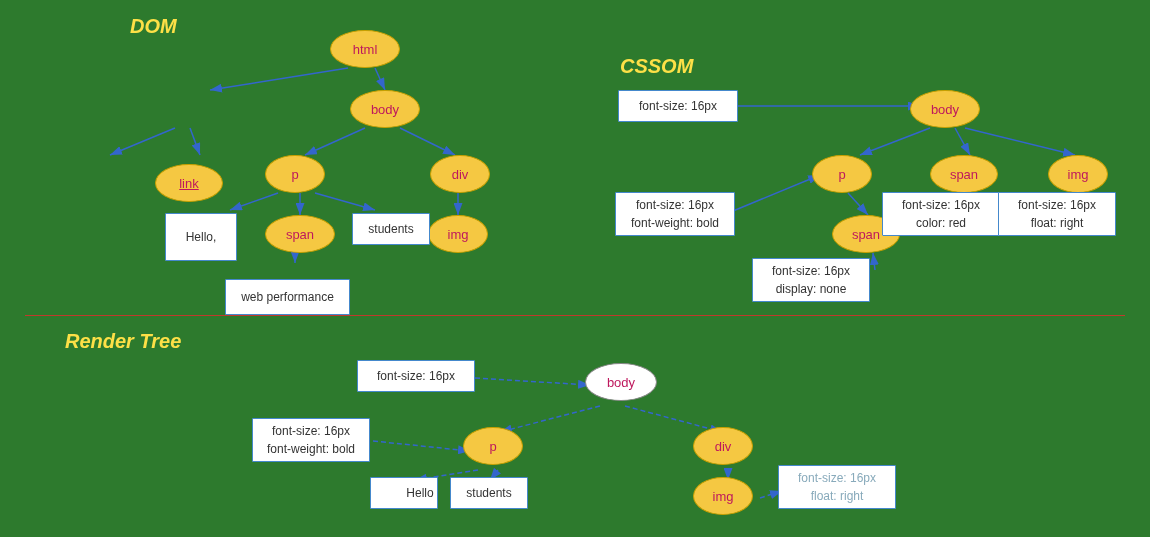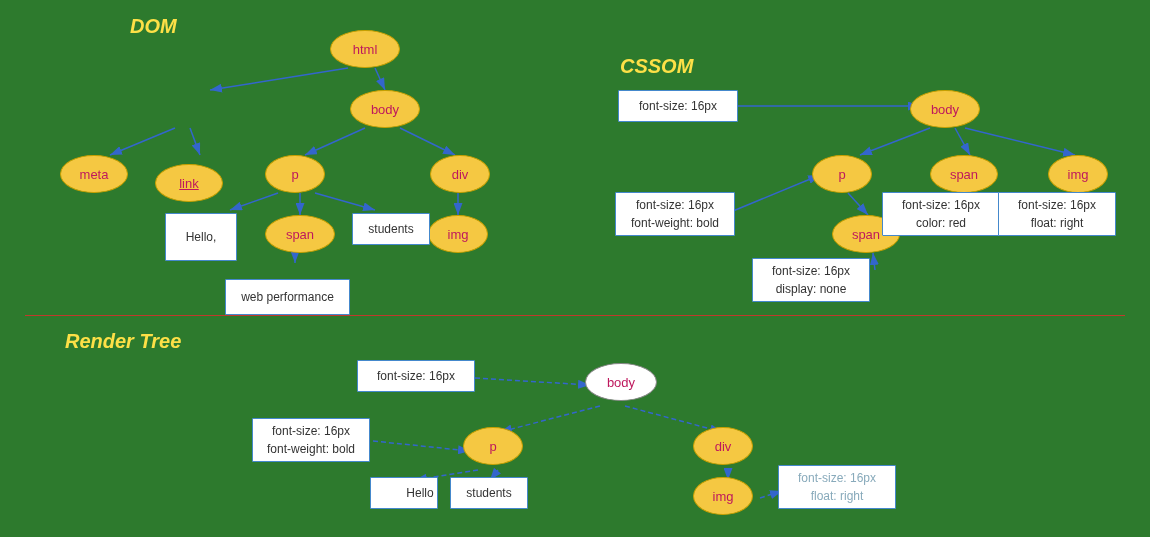--- a/index.html
+++ b/index.html
@@ -161,21 +161,20 @@
 
     <line x1="728" y1="470" x2="728" y2="480" stroke="#3366cc" stroke-width="1.5" stroke-dasharray="5,3" marker-end="url(#arrowhead-dashed)"></line>
 
     <line x1="760" y1="498" x2="782" y2="491" stroke="#3366cc" stroke-width="1.5" stroke-dasharray="5,3" marker-end="url(#arrowhead-dashed)"></line>
   </svg>
 
   <hr class="divider">
 
   <div class="oval" style="left:330px; top:30px; width:70px; height:38px;">html</div>
   <div class="oval" style="left:350px; top:90px; width:70px; height:38px;">body</div>
-  <div class="oval" style="left:60px; top:155px; width:68px; height:38px;">meta</div>
   <div class="oval" style="left:155px; top:164px; width:68px; height:38px;text-decoration:underline;">link</div>
   <div class="oval" style="left:265px; top:155px; width:60px; height:38px;">p</div>
   <div class="oval" style="left:430px; top:155px; width:60px; height:38px;">div</div>
   <div class="oval" style="left:265px; top:215px; width:70px; height:38px;">span</div>
   <div class="oval" style="left:428px; top:215px; width:60px; height:38px;">img</div>
 
   <div class="rect-node" style="left:165px; top:213px; width:72px; height:48px;">Hello,</div>
   <div class="rect-node" style="left:352px; top:213px; width:78px; height:32px;">students</div>
   <div class="rect-node" style="left:225px; top:279px; width:125px; height:36px;">web performance</div>
 

